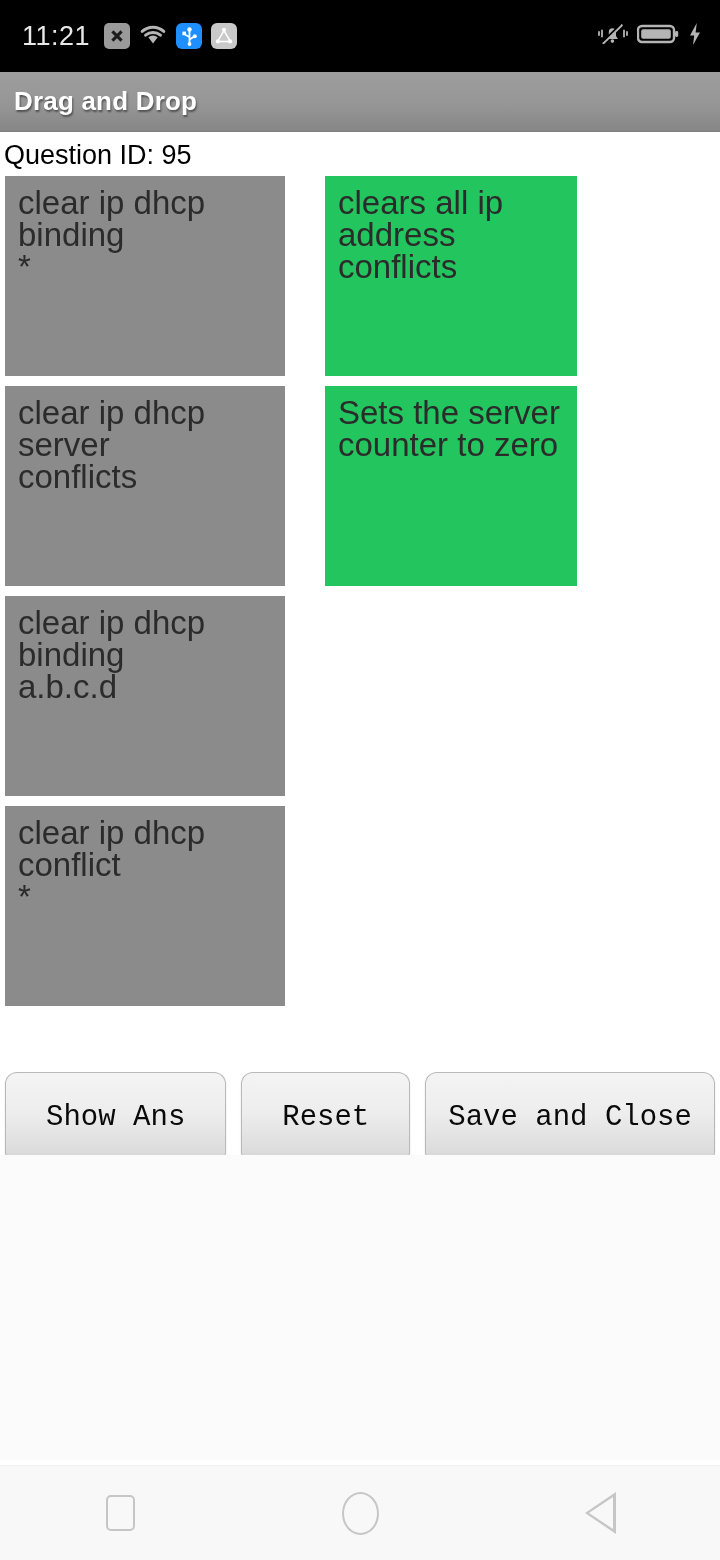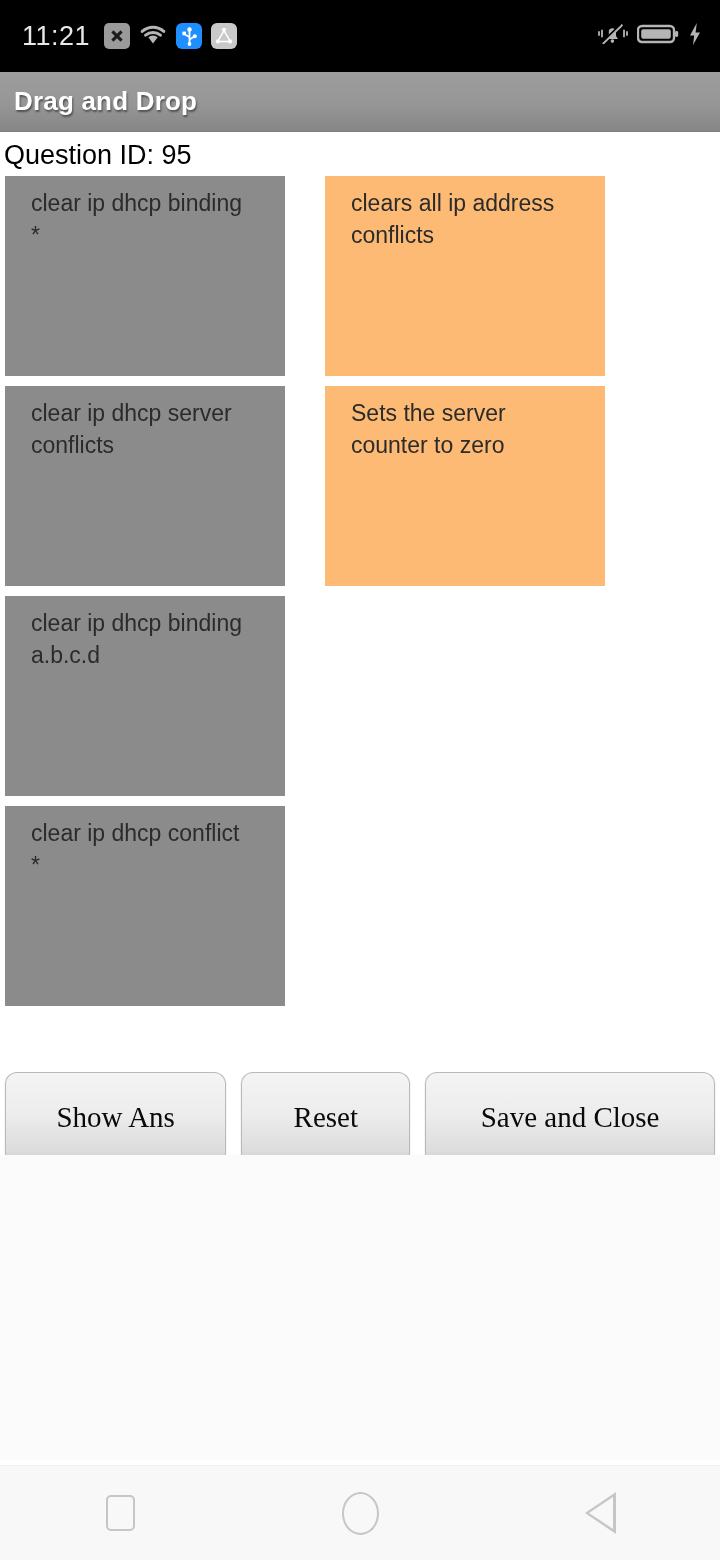--- a/index.html
+++ b/index.html
@@ -98,50 +98,50 @@
   
   #dnd-area {
     padding:0 0 0 5px;
   }
   .dnd-row {
     display:flex;
     margin-bottom:10px;
     height:200px;
   }
   .tile {
-    font-size:23px;
+    font-size:33px;
     line-height:32px;
     color:#2b2b2b;
-    padding:11px 10px 0 26px;
+    padding:11px 10px 0 13px;
     overflow:hidden;
     white-space:pre-line;
   }
   .tile-term {
     width:280px;
     background:#8b8b8b;
   }
   .tile-def {
-    width:280px;
-    background:#fdba74;
+    width:252px;
+    background:#22c55e;
     margin-left:40px;
   }
 
   
   #button-bar {
     display:flex;
     gap:15px;
     padding:56px 5px 0 5px;
   }
   .action-btn {
     height:92px;
     background:linear-gradient(to bottom,#f4f4f4 0%,#ededed 45%,#dcdcdc 88%,#cfcfcf 100%);
     border:1px solid #b9b9b9;
     border-bottom:2px solid #ababab;
     border-radius:12px;
-    font-family:Liberation Serif, serif;
+    font-family:Liberation Mono, monospace;
     font-size:29px;
     color:#0a0a0a;
     cursor:pointer;
     box-shadow:0 1px 2px rgba(0,0,0,0.14);
     padding:0 6px;
   }
   #btn-show-ans { width:223px; }
   #btn-reset    { width:170px; }
   #btn-save     { width:292px; }
 

